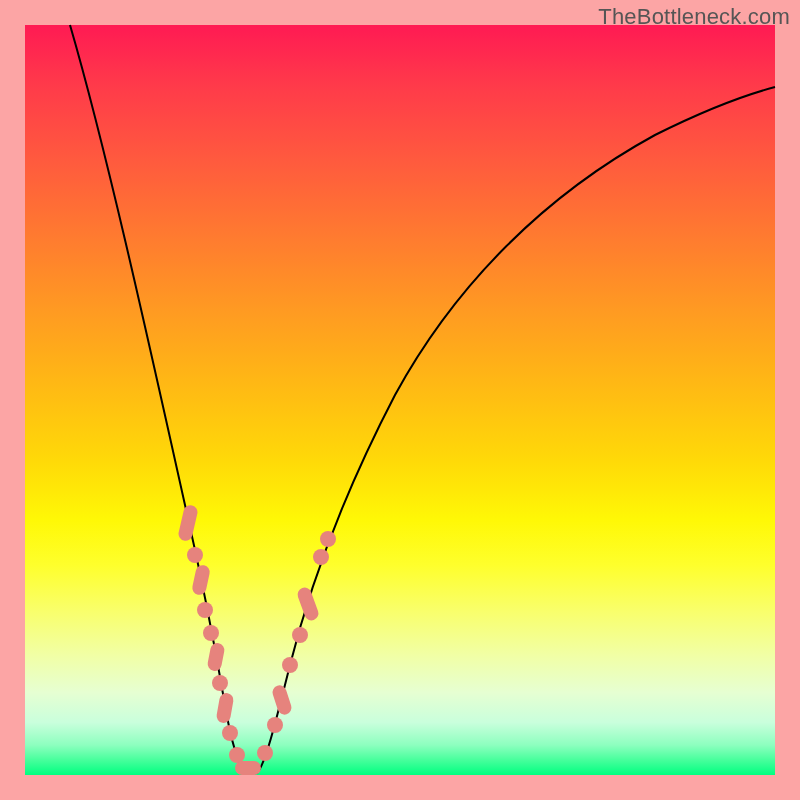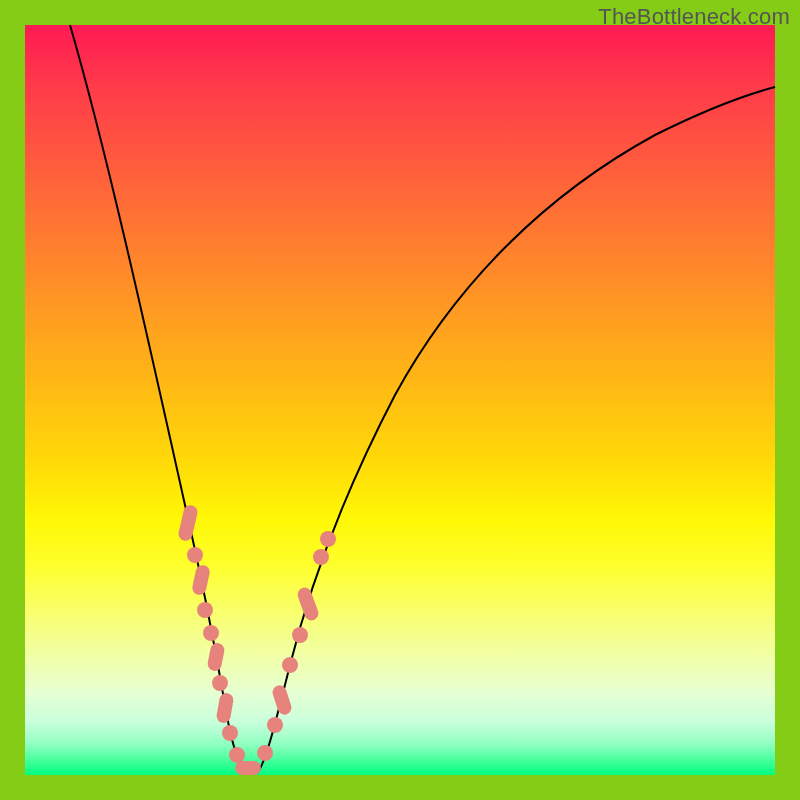--- a/index.html
+++ b/index.html
@@ -8,21 +8,21 @@
     width: 800px;
     height: 800px;
     overflow: hidden;
     background: #000;
     font-family: Arial, Helvetica, sans-serif;
   }
   .frame {
     position: relative;
     width: 800px;
     height: 800px;
-    background: #84cc16;
+    background: #fca5a5;
   }
   .plot-area {
     position: absolute;
     left: 25px;
     top: 25px;
     width: 750px;
     height: 750px;
     background: linear-gradient(to bottom,
       #ff1a53 0%,
       #ff3a4a 8%,

